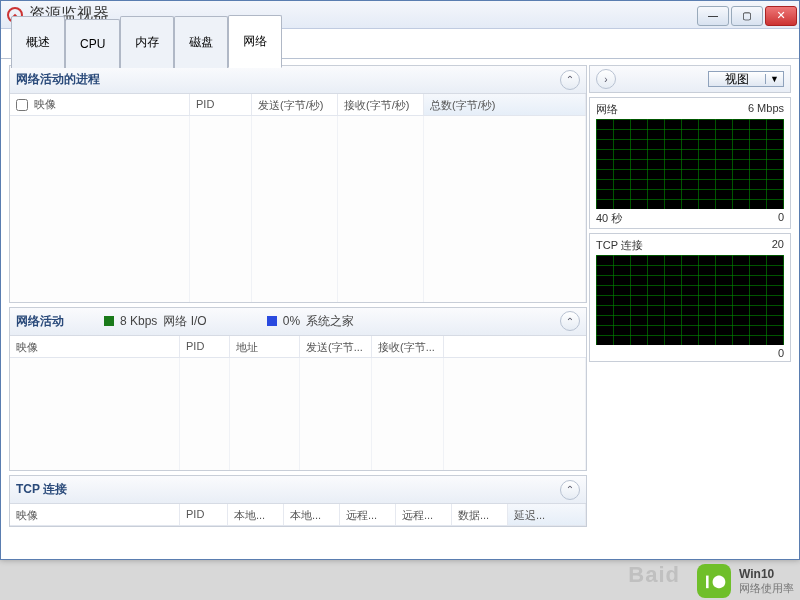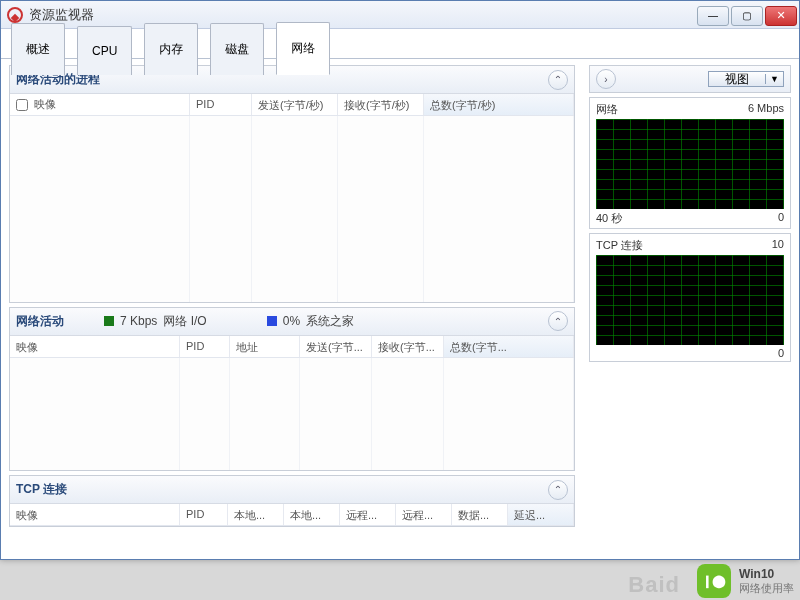--- a/index.html
+++ b/index.html
@@ -1,30 +1,30 @@
 <!DOCTYPE html>
 <html><head>
 <meta charset="utf-8">
 <style>
   * { box-sizing: border-box; margin: 0; padding: 0; font-family: "Microsoft YaHei", "SimSun", Arial, sans-serif; }
   body { background: #d8d8d8; width: 800px; height: 600px; overflow: hidden; position: relative; }
   .window { position: absolute; top: 0; left: 0; width: 800px; height: 560px; background: #fff; border: 1px solid #5a7db0; box-shadow: 0 0 6px rgba(0,0,0,0.3); }
   .titlebar { height: 28px; background: linear-gradient(#f4f6fb,#e4ebf6); display: flex; align-items: center; border-bottom: 1px solid #c0cbe0; }
   .titlebar .icon { width: 16px; height: 16px; margin: 0 6px; border-radius: 50%; border: 2px solid #c33; position: relative; }
   .titlebar .icon::after { content:""; position:absolute; left:3px; top:6px; width:6px; height:6px; background:#c33; transform: rotate(45deg);}
-  .titlebar .title { font-size: 13px; color:#333; }
+  .titlebar .title { font-size: 16px; color:#333;text-decoration:underline; }
   .winbtns { margin-left: auto; display:flex; }
   .winbtn { width: 32px; height: 20px; margin: 2px 2px 0 0; border: 1px solid #9ab; border-radius:3px; background: linear-gradient(#f6f8fc,#d8e2f0); display:flex; align-items:center; justify-content:center; font-size:10px; }
   .winbtn.close { background: linear-gradient(#e77,#c33); border-color:#a22; color:#fff; font-size:11px; }
   .menubar { height: 24px; background:#f3f5f9; border-bottom:1px solid #d0d6e0; display:flex; align-items:center; padding:0 6px; font-size:12px; }
   .menubar span { margin-right: 14px; cursor:default; }
   .tabstrip { height: 30px; border-bottom:1px solid #b8c2d2; display:flex; align-items:flex-end; padding:0 10px; background:#fff; }
-  .tab { padding: 17px 14px; font-size:12px; border:1px solid #b0b8c6; border-bottom:none; background:#eef2f8; margin-right:12px; border-radius:2px 2px 0 0; position:relative; top:17px; }
+  .tab { padding: 17px 14px; font-size:12px; border:1px solid #b0b8c6; border-bottom:none; background:#eef2f8; margin-right:0; border-radius:2px 2px 0 0; position:relative; top:10px; }
   .tab.active { background:#fff; border-bottom:1px solid #fff; }
-  .content { display:flex; height: calc(100% - 28px - 24px - 30px); padding:6px 8px 8px 8px; gap:14px; }
+  .content { display:flex; height: calc(100% - 28px - 24px - 30px); padding:6px 8px 8px 8px; gap:2px; }
   .leftcol { flex: 1 1 auto; display:flex; flex-direction:column; gap:4px; min-width:0; }
   .rightcol { width: 202px; display:flex; flex-direction:column; gap:4px; }
   .panel { border:1px solid #c8ced8; background:#fff; }
   .panelhead { height:28px; background:linear-gradient(#fafbfd,#e9eef6); border-bottom:1px solid #d6dbe4; display:flex; align-items:center; padding:0 6px; font-size:12px; }
   .panelhead .phtitle { font-weight:bold; color:#2a4a7a; }
   .panelhead .phstat { margin-left: 40px; display:flex; align-items:center; gap:6px; color:#444;}
   .panelhead .phstat .sw { width:10px; height:10px; }
   .panelhead .chev { margin-left:auto; width:20px; height:20px; border:1px solid #b8c2d2; border-radius:50%; background:linear-gradient(#fff,#e6ecf4); display:flex; align-items:center; justify-content:center; font-size:10px; color:#556; }
   .colhdr { height:22px; display:flex; font-size:11px; border-bottom:1px solid #e2e6ee; }
   .colhdr > div { border-right:1px solid #e6e9f0; padding:4px 6px; color:#555; white-space:nowrap; overflow:hidden; text-overflow:ellipsis; }
@@ -48,21 +48,21 @@
   .chartbox .graph { width:100%; height:90px; background:#000; position:relative; }
   .chartbox .graph::before { content:""; position:absolute; inset:0;
     background-image:
       repeating-linear-gradient(to right, rgba(0,140,0,0.6) 0 1px, transparent 1px 17px),
       repeating-linear-gradient(to bottom, rgba(0,140,0,0.6) 0 1px, transparent 1px 10px);
   }
   .watermark { position:absolute; right:6px; bottom:2px; display:flex; align-items:center; gap:8px; font-size:12px; color:#5a5a5a; }
   .watermark .logo { width:34px; height:34px; background:#6fbf2a; border-radius:8px; display:flex; align-items:center; justify-content:center; color:#fff; font-weight:bold; font-size:12px; }
   .watermark .txt .l1 { color:#444; font-size:12px; font-weight:bold;}
   .watermark .txt .l2 { color:#777; font-size:11px;}
-  .wm-baidu { position:absolute; right:120px; bottom:2px; font-size:22px; color:rgba(120,120,120,0.25); font-weight:bold; letter-spacing:1px;}
+  .wm-baidu { position:absolute; right:120px; bottom:12px; font-size:22px; color:rgba(120,120,120,0.25); font-weight:bold; letter-spacing:1px;}
 </style>
 </head>
 <body>
 
 <div class="window">
   <div class="titlebar">
     <span class="icon"></span>
     <span class="title">资源监视器</span>
     <div class="winbtns">
       <div class="winbtn">—</div>
@@ -107,37 +107,36 @@
               <div style="flex:1"></div>
             </div>
         </div>
       </div>
 
       <div class="panel p2">
         <div class="panelhead">
           <span class="phtitle">网络活动</span>
           <span class="phstat">
             <span class="sw" style="background:#1a7a1a"></span>
-            <span>7 Kbps</span>
+            <span>8 Kbps</span>
             <span>网络 I/O</span>
           </span>
           <span class="phstat" style="margin-left:60px">
             <span class="sw" style="background:#2a4adf"></span>
             <span>0%</span>
             <span>系统之家</span>
           </span>
           <span class="chev">⌃</span>
         </div>
         <div class="colhdr">
           <div style="width:170px">映像</div>
           <div style="width:50px">PID</div>
           <div style="width:70px">地址</div>
           <div style="width:72px">发送(字节...</div>
           <div style="width:72px">接收(字节...</div>
-          <div style="flex:1" class="sort">总数(字节...</div>
         </div>
         <div class="tbody">
           <div class="vgrid">
               <div style="width:170px"></div>
               <div style="width:50px"></div>
               <div style="width:70px"></div>
               <div style="width:72px"></div>
               <div style="width:72px"></div>
               <div style="flex:1"></div>
             </div>
@@ -180,21 +179,21 @@
         <div class="graph"></div>
         <div class="cbot">
           <span>40 秒</span>
           <span>0</span>
         </div>
       </div>
 
       <div class="chartbox">
         <div class="ctop">
           <span>TCP 连接</span>
-          <span>10</span>
+          <span>20</span>
         </div>
         <div class="graph"></div>
         <div class="cbot">
           <span></span>
           <span>0</span>
         </div>
       </div>
     </div>
   </div>
 </div>

